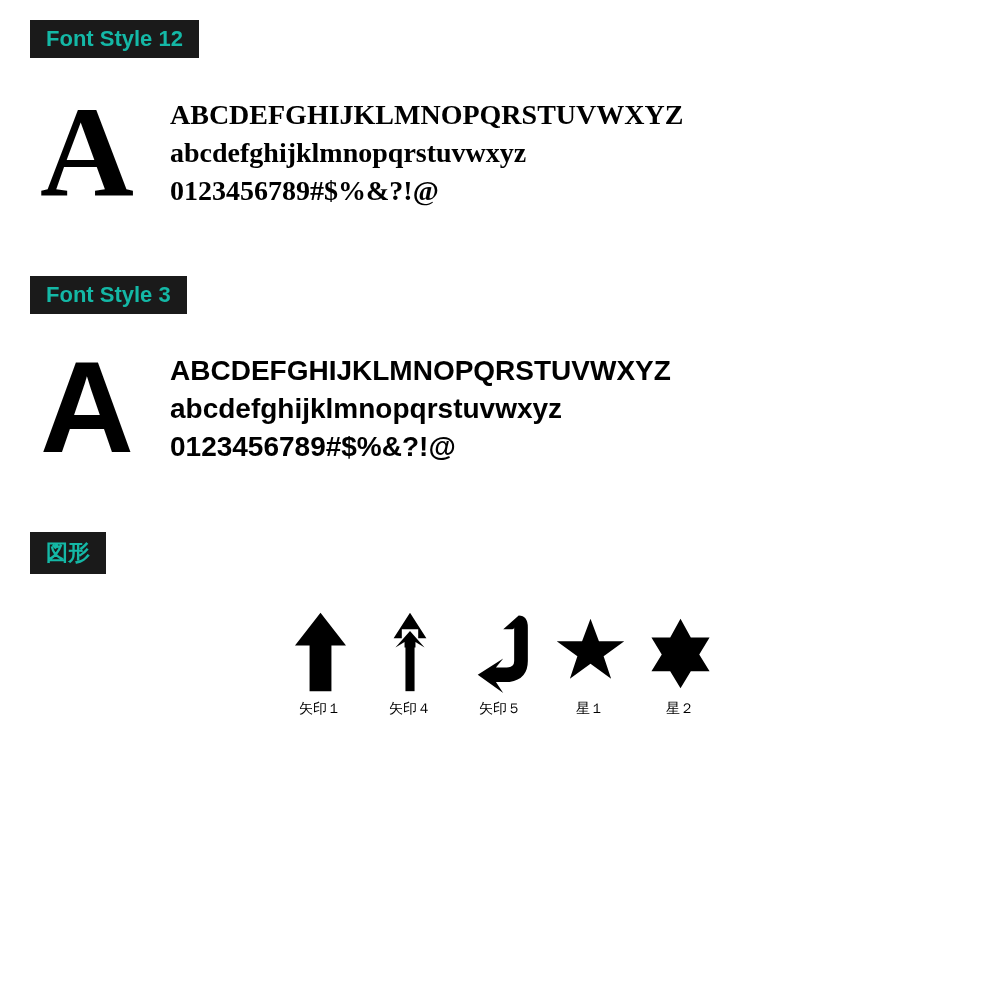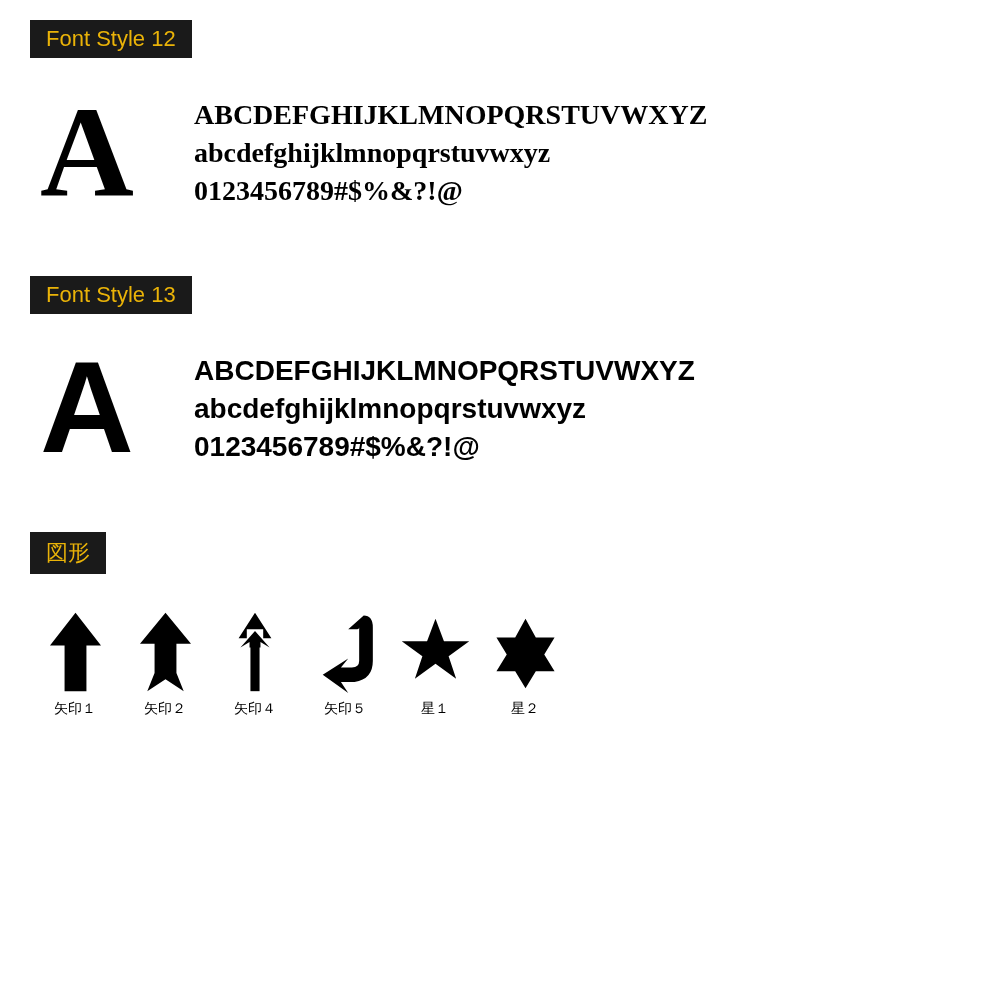--- a/index.html
+++ b/index.html
@@ -12,23 +12,23 @@
     }
 
     .page {
       padding: 20px 30px;
     }
 
     
     .section-label {
       display: inline-block;
       background: #1a1a1a;
-      color: #eab308;
+      color: #14b8a6;
       font-size: 22px;
-      font-weight: normal;
+      font-weight: bold;
       padding: 6px 16px;
       margin-bottom: 18px;
       font-family: sans-serif;
     }
 
     
     .font-section {
       margin-bottom: 40px;
     }
 
@@ -56,21 +56,20 @@
     }
 
     .char-lines {
       padding-top: 10px;
     }
 
     .char-line {
       font-size: 28px;
       font-weight: 900;
       line-height: 1.35;
-      margin-left: 24px;
     }
 
     .font-style-12 .char-line {
       font-family: 'Times New Roman', Times, serif;
     }
 
     .font-style-13 .char-line {
       font-family: Arial, Helvetica, sans-serif;
     }
 
@@ -78,21 +77,21 @@
     .figures-section {
       margin-top: 20px;
     }
 
     .figures-grid {
       display: flex;
       align-items: flex-end;
       gap: 0px;
       padding: 20px 0 10px 0;
       flex-wrap: nowrap;
-      justify-content: flex-start;
+      justify-content: center;
     }
 
     .figure-item {
       display: flex;
       flex-direction: column;
       align-items: center;
       width: 90px;
     }
 
     .figure-icon {
@@ -129,21 +128,21 @@
       <div class="big-letter">A</div>
       <div class="char-lines">
         <div class="char-line">ABCDEFGHIJKLMNOPQRSTUVWXYZ</div>
         <div class="char-line">abcdefghijklmnopqrstuvwxyz</div>
         <div class="char-line">0123456789#$%&amp;?!@</div>
       </div>
     </div>
   </div>
 
   <div class="font-section font-style-13">
-    <div class="section-label">Font Style 13</div>
+    <div class="section-label">Font Style 3</div>
     <div class="font-demo">
       <div class="big-letter">A</div>
       <div class="char-lines">
         <div class="char-line">ABCDEFGHIJKLMNOPQRSTUVWXYZ</div>
         <div class="char-line">abcdefghijklmnopqrstuvwxyz</div>
         <div class="char-line">0123456789#$%&amp;?!@</div>
       </div>
     </div>
   </div>
 
@@ -153,28 +152,20 @@
 
       <div class="figure-item">
         <div class="figure-icon">
           <svg viewBox="0 0 60 90" width="55" height="82">
             <polygon points="30,2 58,38 42,38 42,88 18,88 18,38 2,38" fill="#000"></polygon>
           </svg>
         </div>
         <div class="figure-label">矢印１</div>
       </div>
 
-      <div class="figure-item">
-        <div class="figure-icon">
-          <svg viewBox="0 0 60 90" width="55" height="82">
-            <polygon points="30,2 58,36 42,36 42,68 50,88 30,75 10,88 18,68 18,36 2,36" fill="#000"></polygon>
-          </svg>
-        </div>
-        <div class="figure-label">矢印２</div>
-      </div>
 
 
       <div class="figure-item">
         <div class="figure-icon">
           <svg viewBox="0 0 40 90" width="38" height="82">
             <rect x="15" y="30" width="10" height="58" fill="#000"></rect>
             <polygon points="20,2 38,30 29,30 29,20 11,20 11,30 2,30" fill="#000"></polygon>
             <polygon points="20,22 36,40 26,34 26,40 14,40 14,34 4,40" fill="#000"></polygon>
           </svg>
         </div>

